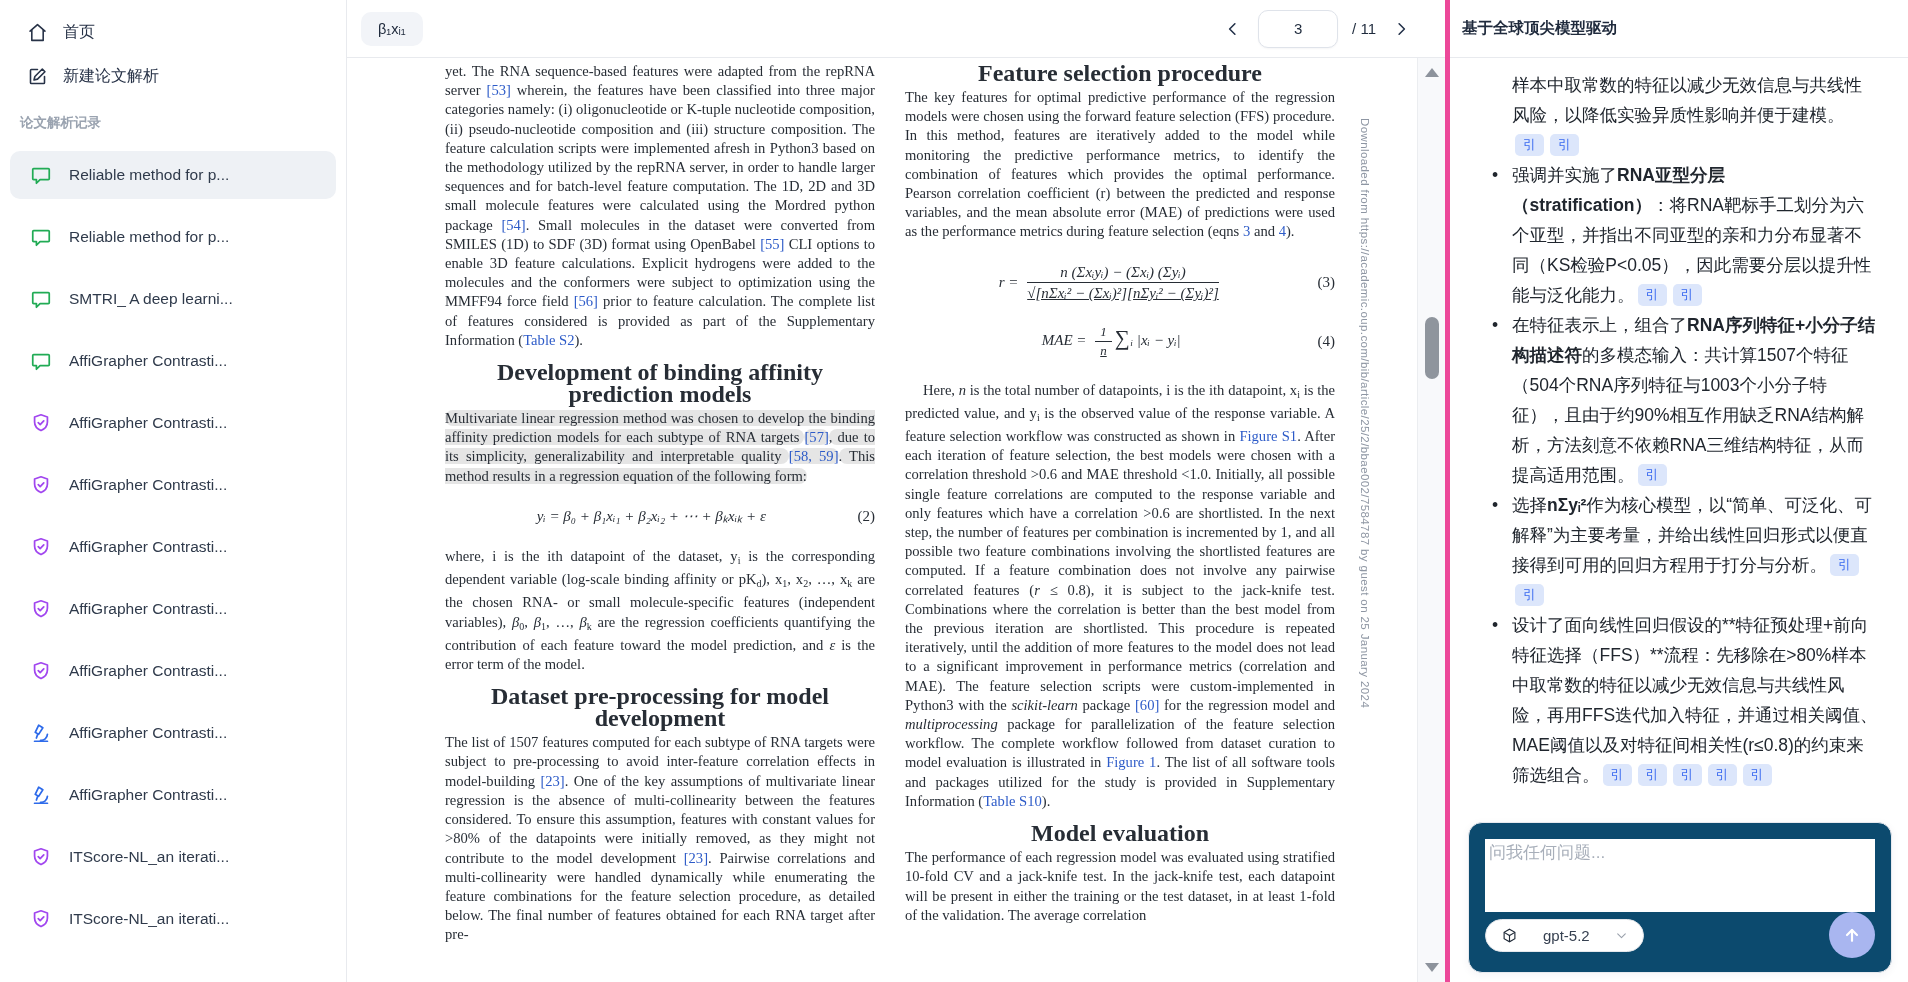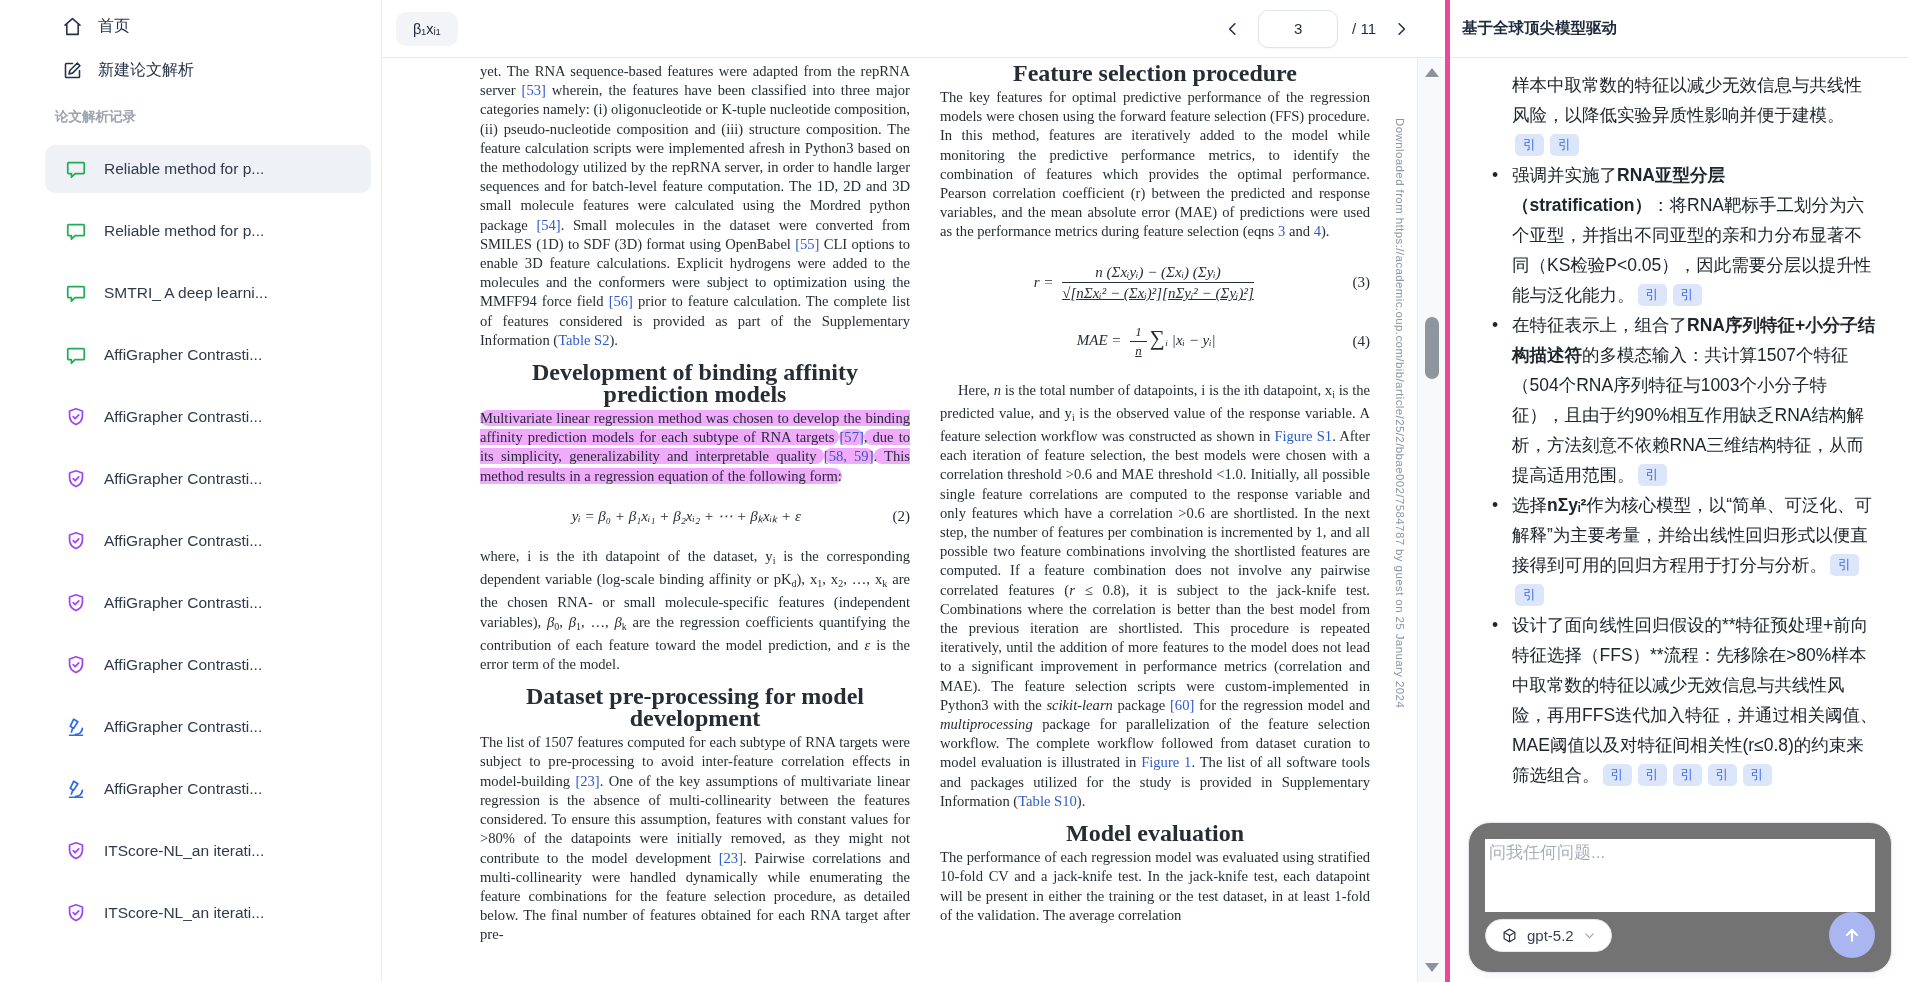--- a/index.html
+++ b/index.html
@@ -2,21 +2,21 @@
 <html><head>
 <meta charset="utf-8">
 <style>
   * { margin:0; padding:0; box-sizing:border-box; }
   html,body { width:1908px; height:982px; overflow:hidden; background:#fff;
     font-family:"Liberation Sans", sans-serif; }
   .app { display:flex; width:1908px; height:982px; }
 
   
   .sidebar { width:347px; height:100%; background:#fff; border-right:1px solid #e8eaee;
-    padding-top:4px; flex:0 0 347px; overflow:hidden;margin-left:35px; }
+    padding-top:10px; flex:0 0 347px; overflow:hidden; }
   .nav-item { display:flex; align-items:center; gap:15px; height:44px; padding-left:27px;
     color:#273247; font-size:16px; font-weight:500; cursor:pointer; }
   .nav-item svg { width:21px; height:21px; stroke:#273247; fill:none; stroke-width:1.8;
     stroke-linecap:round; stroke-linejoin:round; }
   .section-label { margin:16px 0 0 20px; height:22px; color:#9aa3b0; font-size:13.5px; font-weight:600; }
   .record-list { margin-top:15px; }
   .rec-item { display:flex; align-items:center; gap:17px; height:48px; margin:0 10px 14px 10px;
     padding-left:20px; border-radius:10px; color:#2f3a4b; font-size:15.5px; cursor:pointer;
     white-space:nowrap; overflow:hidden; }
   .rec-item.active { background:#eef1f5; }
@@ -44,21 +44,21 @@
 
   .pdfarea { position:relative; flex:1 1 auto; background:#fff; overflow:hidden; }
   .col { position:absolute; top:4px; width:430px; font-family:"Liberation Serif", serif;
     font-size:14.6px; line-height:19.2px; color:#272d35; text-align:justify; }
   .colL { left:98px; }
   .colR { left:558px; }
   .col h3 { font-size:24px; line-height:22px; font-weight:700; margin:11px 0 4px 0; text-align:center; }
   .col h3:first-child { margin-top:0; }
   .para { margin:0; }
   .para .link { color:#2d5bc8; }
-  .para .hl { background:#f0abfc;border-radius:15px; }
+  .para .hl { background:#e5e5e5;border-radius:15px; }
   .para .i { font-style:italic; }
   .para .sub { font-size:10px; vertical-align:-3px; }
   .indent { text-indent:18px; }
   .eqrow { display:flex; align-items:center; margin:21px 0; font-size:15px;
     font-style:italic; color:#272d35; }
   .eqrow .eq { flex:1; text-align:center; }
   .eqrow .eqnum { font-style:normal; }
   .frac { display:inline-flex; flex-direction:column; text-align:center; vertical-align:middle;
     margin:0 5px; line-height:1.25; }
   .frac .num { border-bottom:1px solid #272d35; padding:0 5px 1px 5px; }
@@ -88,27 +88,27 @@
   .summary { flex:1 1 auto; overflow:hidden; padding:12px 30px 0 62px;
     font-size:17.5px; line-height:30px; color:#20262e; }
   .summary .b { font-weight:700; }
   .bullet { position:relative; }
   .bullet::before { content:"•"; position:absolute; left:-20px; top:0; color:#20262e; }
   .badge { display:inline-block; background:#dce6fb; color:#3a6af0; font-size:13px;
     line-height:20px; padding:1px 8px; border-radius:5px; margin:0 3px; vertical-align:2px;
     cursor:pointer; }
 
   .chatcard { flex:0 0 151px; margin:9px 16px 9px 18px; border:1px solid #e7e9ee;
-    border-radius:22px; box-shadow:0 2px 8px rgba(30,40,70,.05); padding:16px 16px 14px 16px;
-    display:flex; flex-direction:column; background:#737373; }
+    border-radius:14px; box-shadow:0 2px 8px rgba(30,40,70,.05); padding:16px 16px 14px 16px;
+    display:flex; flex-direction:column; background:#0c4a6e; }
   .chatinput { flex:1; border:none; outline:none; resize:none; font-family:inherit;
     font-size:17px; color:#333; padding:2px 4px; }
   .chatinput::placeholder { color:#a8afba; }
   .chatrow { display:flex; align-items:center; justify-content:space-between; }
-  .modelpill { display:flex; align-items:center; gap:9px; border:1px solid #e5e7eb;
+  .modelpill { display:flex; align-items:center; gap:25px; border:1px solid #e5e7eb;
     background:#fff; border-radius:999px; padding:7px 15px; font-family:inherit;
     font-size:15px; color:#374151; cursor:pointer; }
   .modelpill svg.logo { width:17px; height:17px; stroke:#1f2937; fill:none; stroke-width:1.6; }
   .modelpill svg.cdown { width:13px; height:13px; stroke:#9aa1ac; fill:none; stroke-width:2;
     stroke-linecap:round; stroke-linejoin:round; }
   .sendbtn { width:46px; height:46px; border-radius:50%; border:none; background:#a9b6f0;
     display:flex; align-items:center; justify-content:center; cursor:pointer; }
   .sendbtn svg { width:20px; height:20px; stroke:#fff; stroke-width:2.6; fill:none;
     stroke-linecap:round; stroke-linejoin:round; }
 </style>

